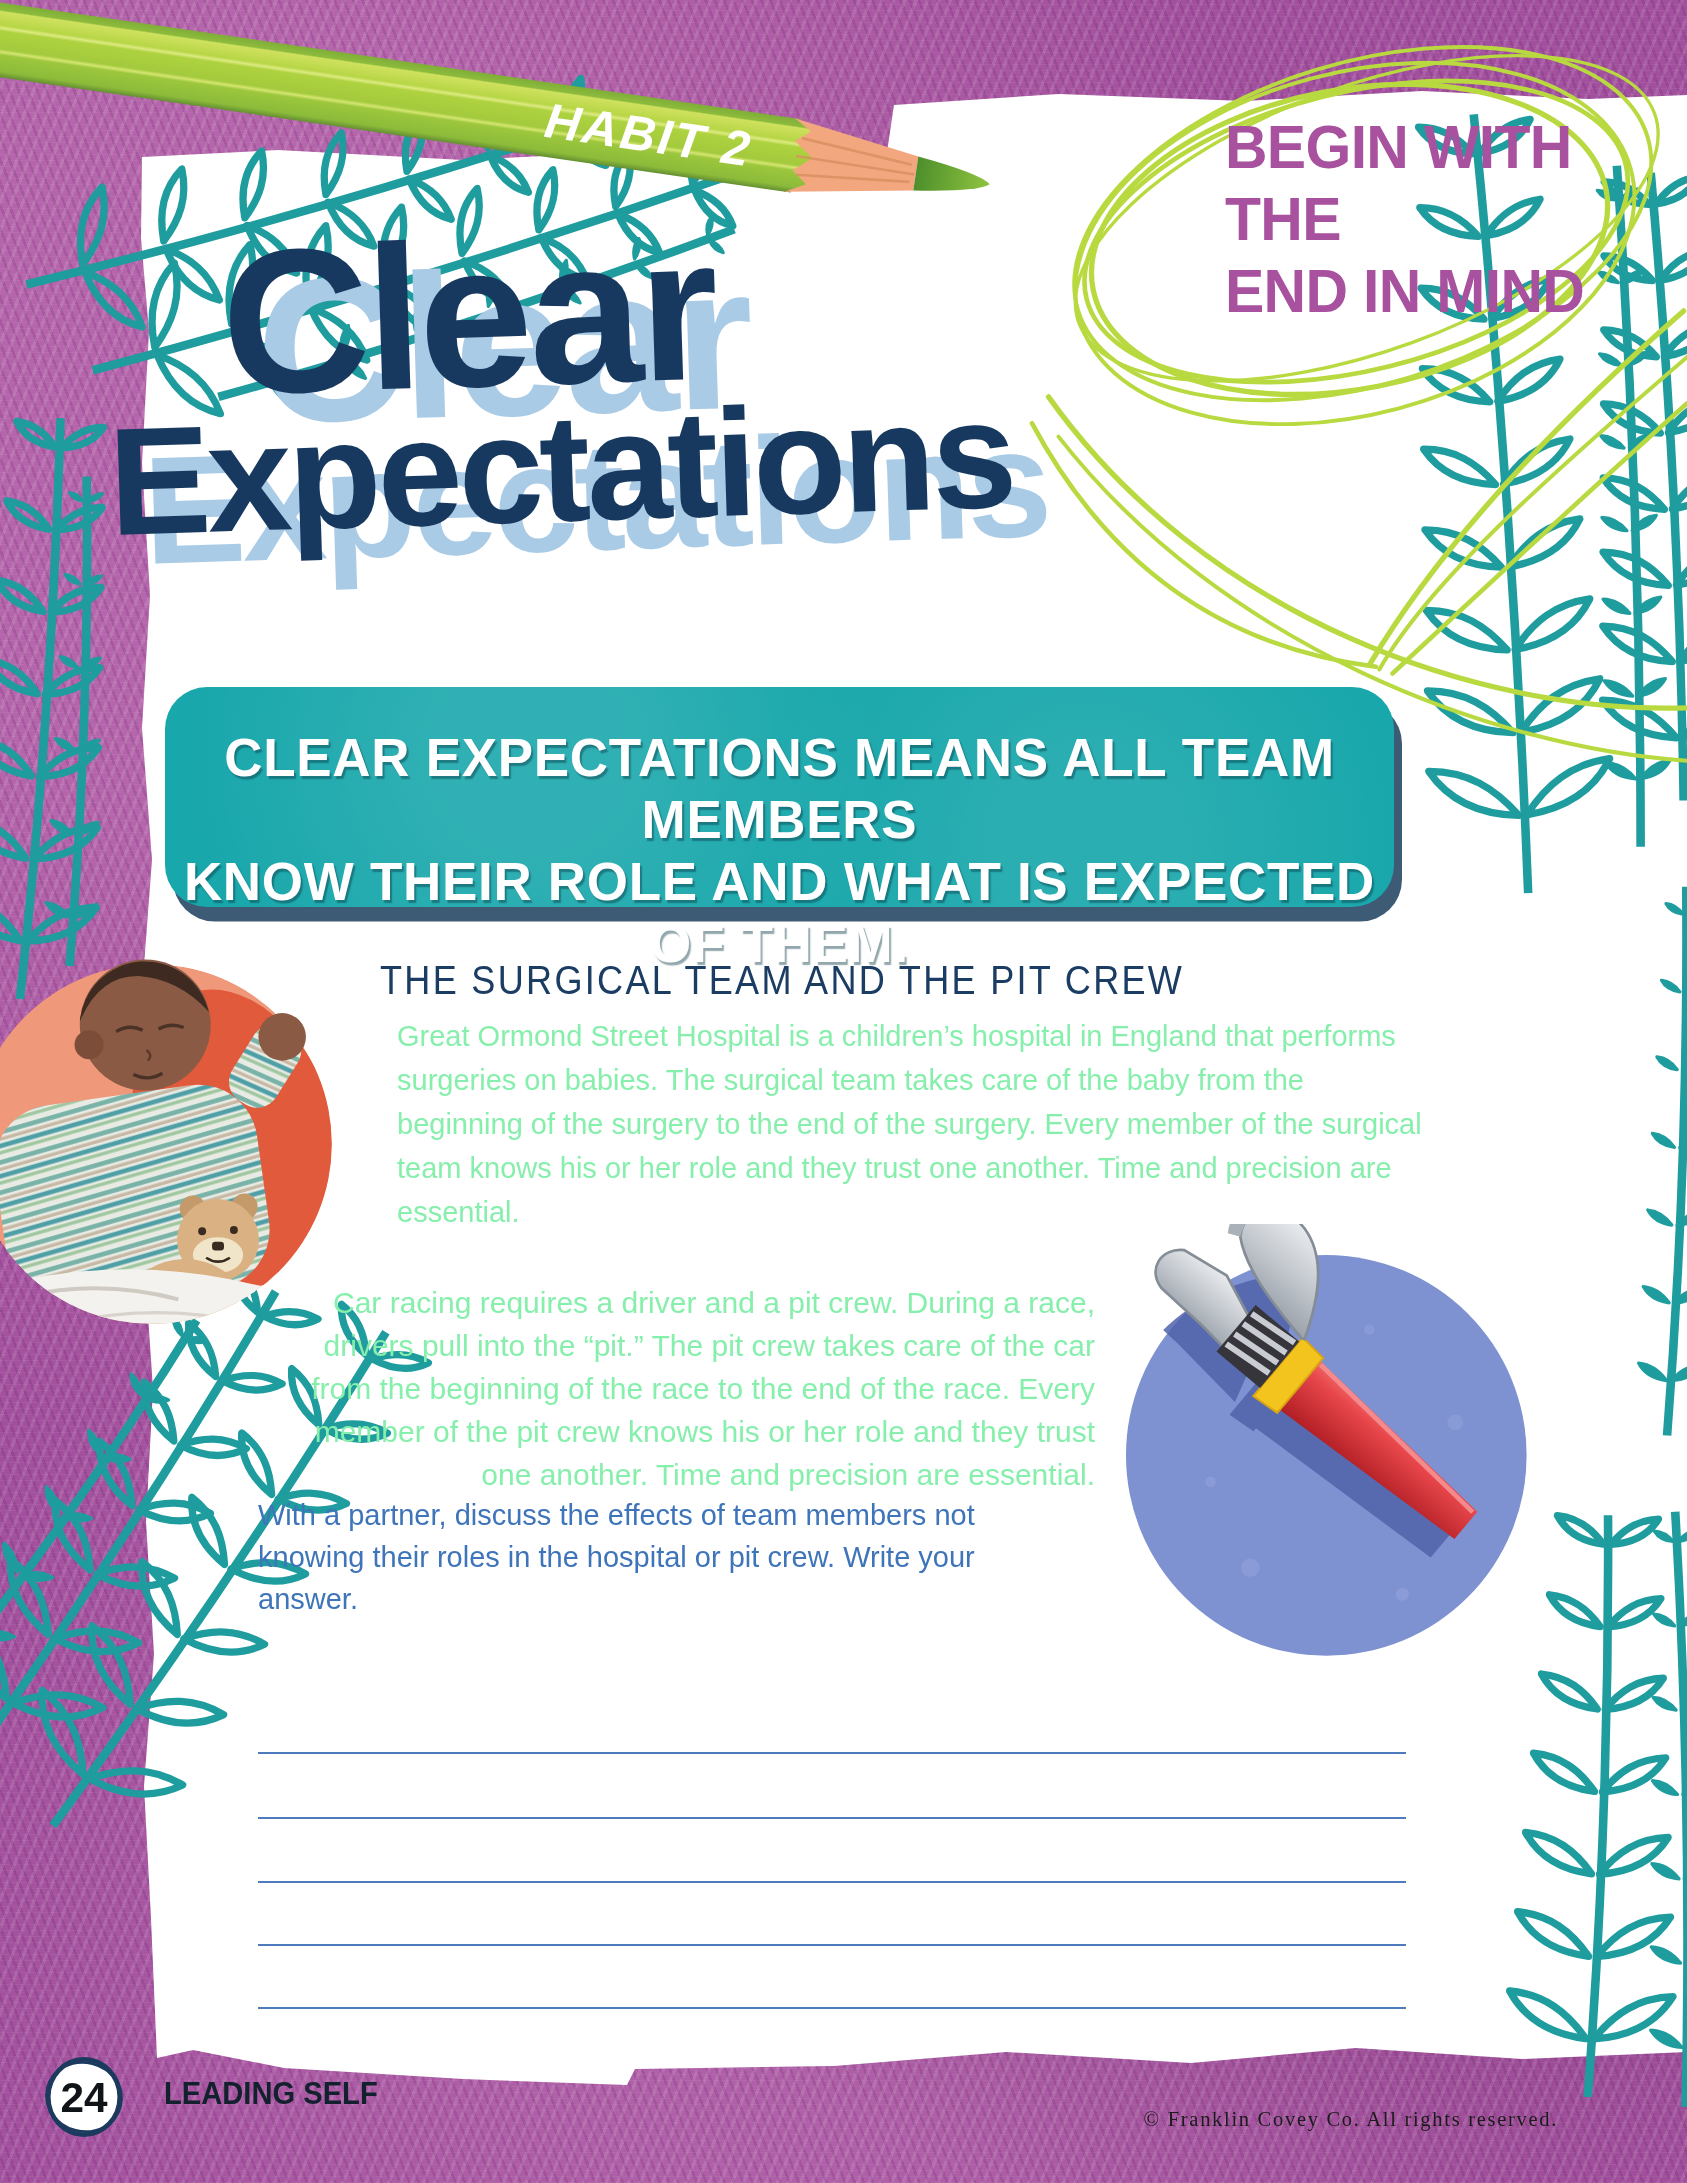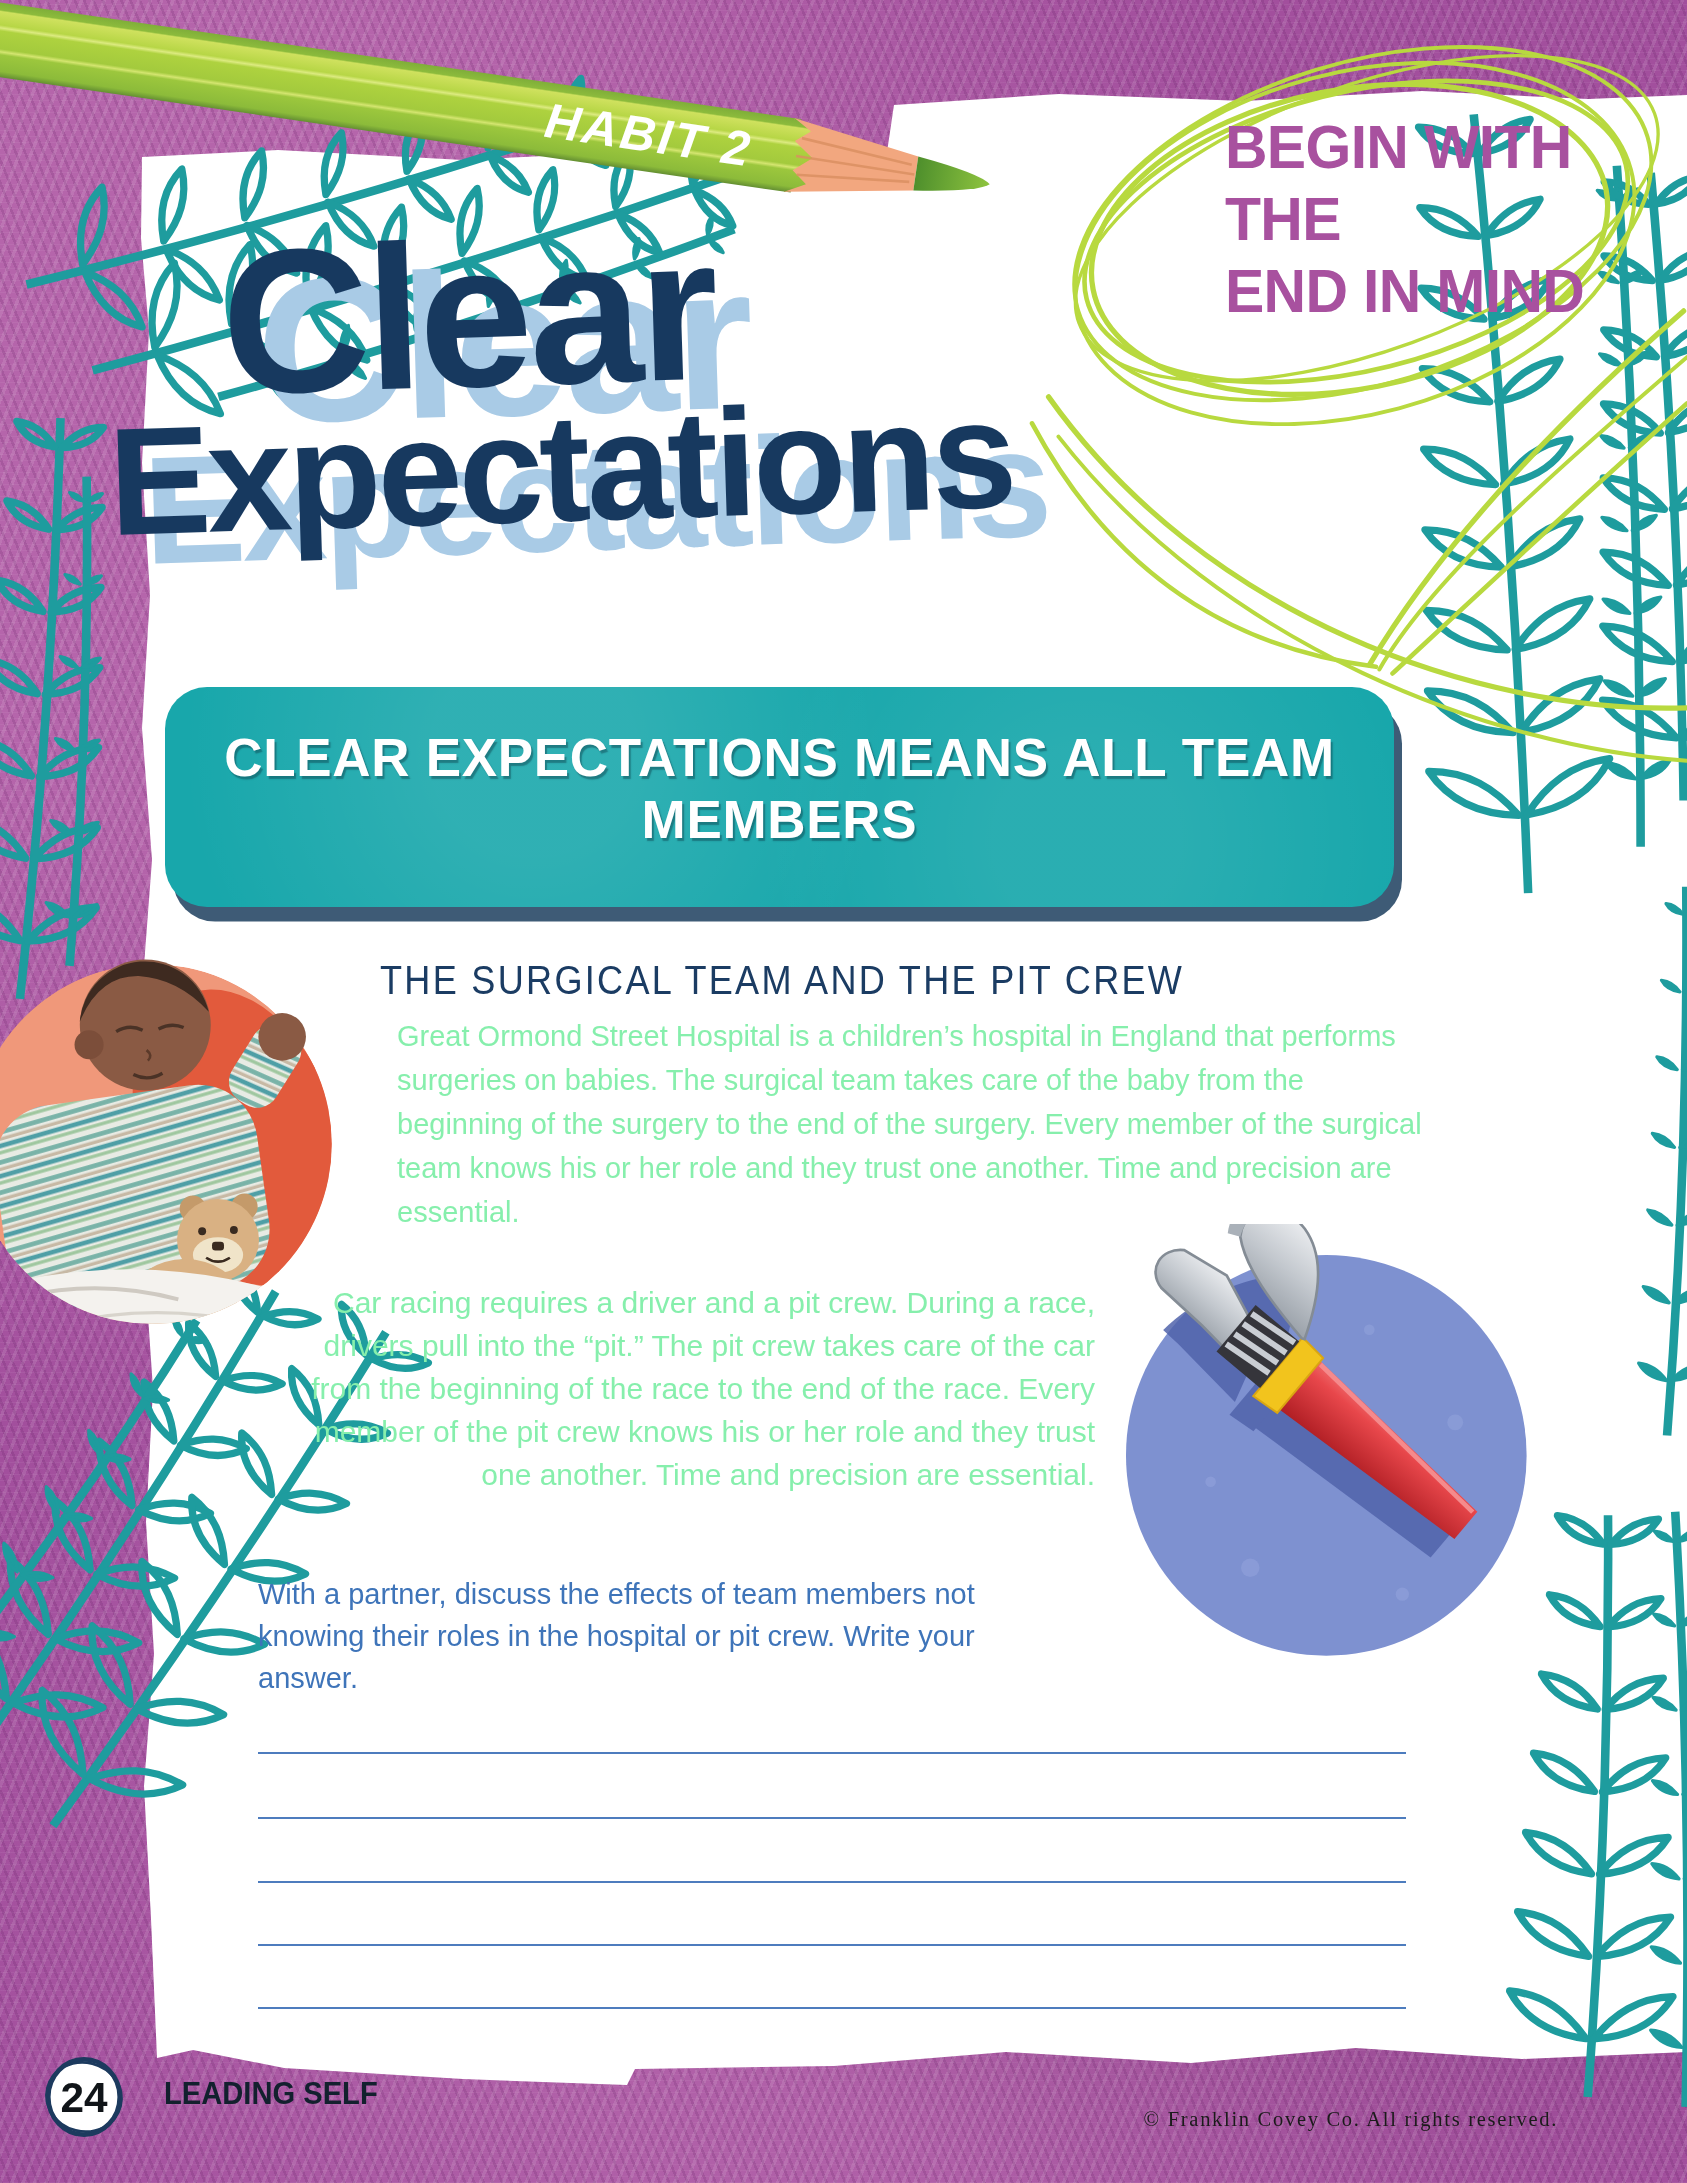--- a/index.html
+++ b/index.html
@@ -47,21 +47,21 @@
   #defbox .defline{width:100%;text-align:center;color:#ffffff;font-weight:700;
           font-size:53px;letter-spacing:0.7px;line-height:62px;
           text-shadow:2px 2.6px 1.3px rgba(10,60,70,.45);}
   #defbox .inner{padding-top:40px;}
   
   #storyhead{left:380px;top:957px;font-size:41px;font-weight:400;color:#1b3c63;
              letter-spacing:2.6px;transform:scaleX(.88);transform-origin:left top;white-space:nowrap;}
   .bodytext{color:#86efac;font-size:29px;line-height:44px;}
   #para1{left:397px;top:1014px;width:1032px;}
   #para2{left:268px;top:1281px;width:827px;text-align:right;line-height:43px;font-size:30px;}
-  #prompt{left:258px;top:1573px;width:781px;font-size:29px;line-height:42px;color:#3e74b9;}
+  #prompt{left:258px;top:1494px;width:781px;font-size:29px;line-height:42px;color:#3e74b9;}
   
   .answer-line{position:absolute;left:258px;width:1148px;height:0;
                border-top:2.6px solid #4d7cbe;z-index:16;}
   
   #sectionlabel{left:164px;top:2076px;font-size:31px;font-weight:700;color:#13202e;
                 letter-spacing:0;transform:scaleX(.94);transform-origin:left top;}
   #copyright{right:129px;top:2108px;font-family:"Liberation Serif","DejaVu Serif",serif;
              font-size:20.5px;letter-spacing:1.7px;color:#1b1b1b;text-align:center;}
   #badge{position:absolute;left:41px;top:2054px;z-index:16;}
 </style>
@@ -374,20 +374,21 @@
     <div>BEGIN WITH THE</div>
     <div>END IN MIND</div>
   </div>
 
   <div class="txt title-line" id="title1">Clear</div>
   <div class="txt title-line" id="title2">Expectations</div>
 
   <div class="txt" id="defbox">
     <div class="inner">
       <div class="defline">CLEAR EXPECTATIONS MEANS ALL TEAM MEMBERS</div>
+      <div class="defline">KNOW THEIR ROLE AND WHAT IS EXPECTED OF THEM.</div>
     </div>
   </div>
 
   <svg id="babysvg" class="layer" x="0" style="left:-40px;top:939px" width="397" height="410" viewBox="0 0 600 620">
     <defs>
       <clipPath id="babyclip">
           <circle cx="290" cy="310" r="272"></circle>
         </clipPath>
       <pattern id="stripes" width="60" height="44" patternUnits="userSpaceOnUse" patternTransform="rotate(-8)">
         <rect width="60" height="44" fill="#e8ebe4"></rect>

